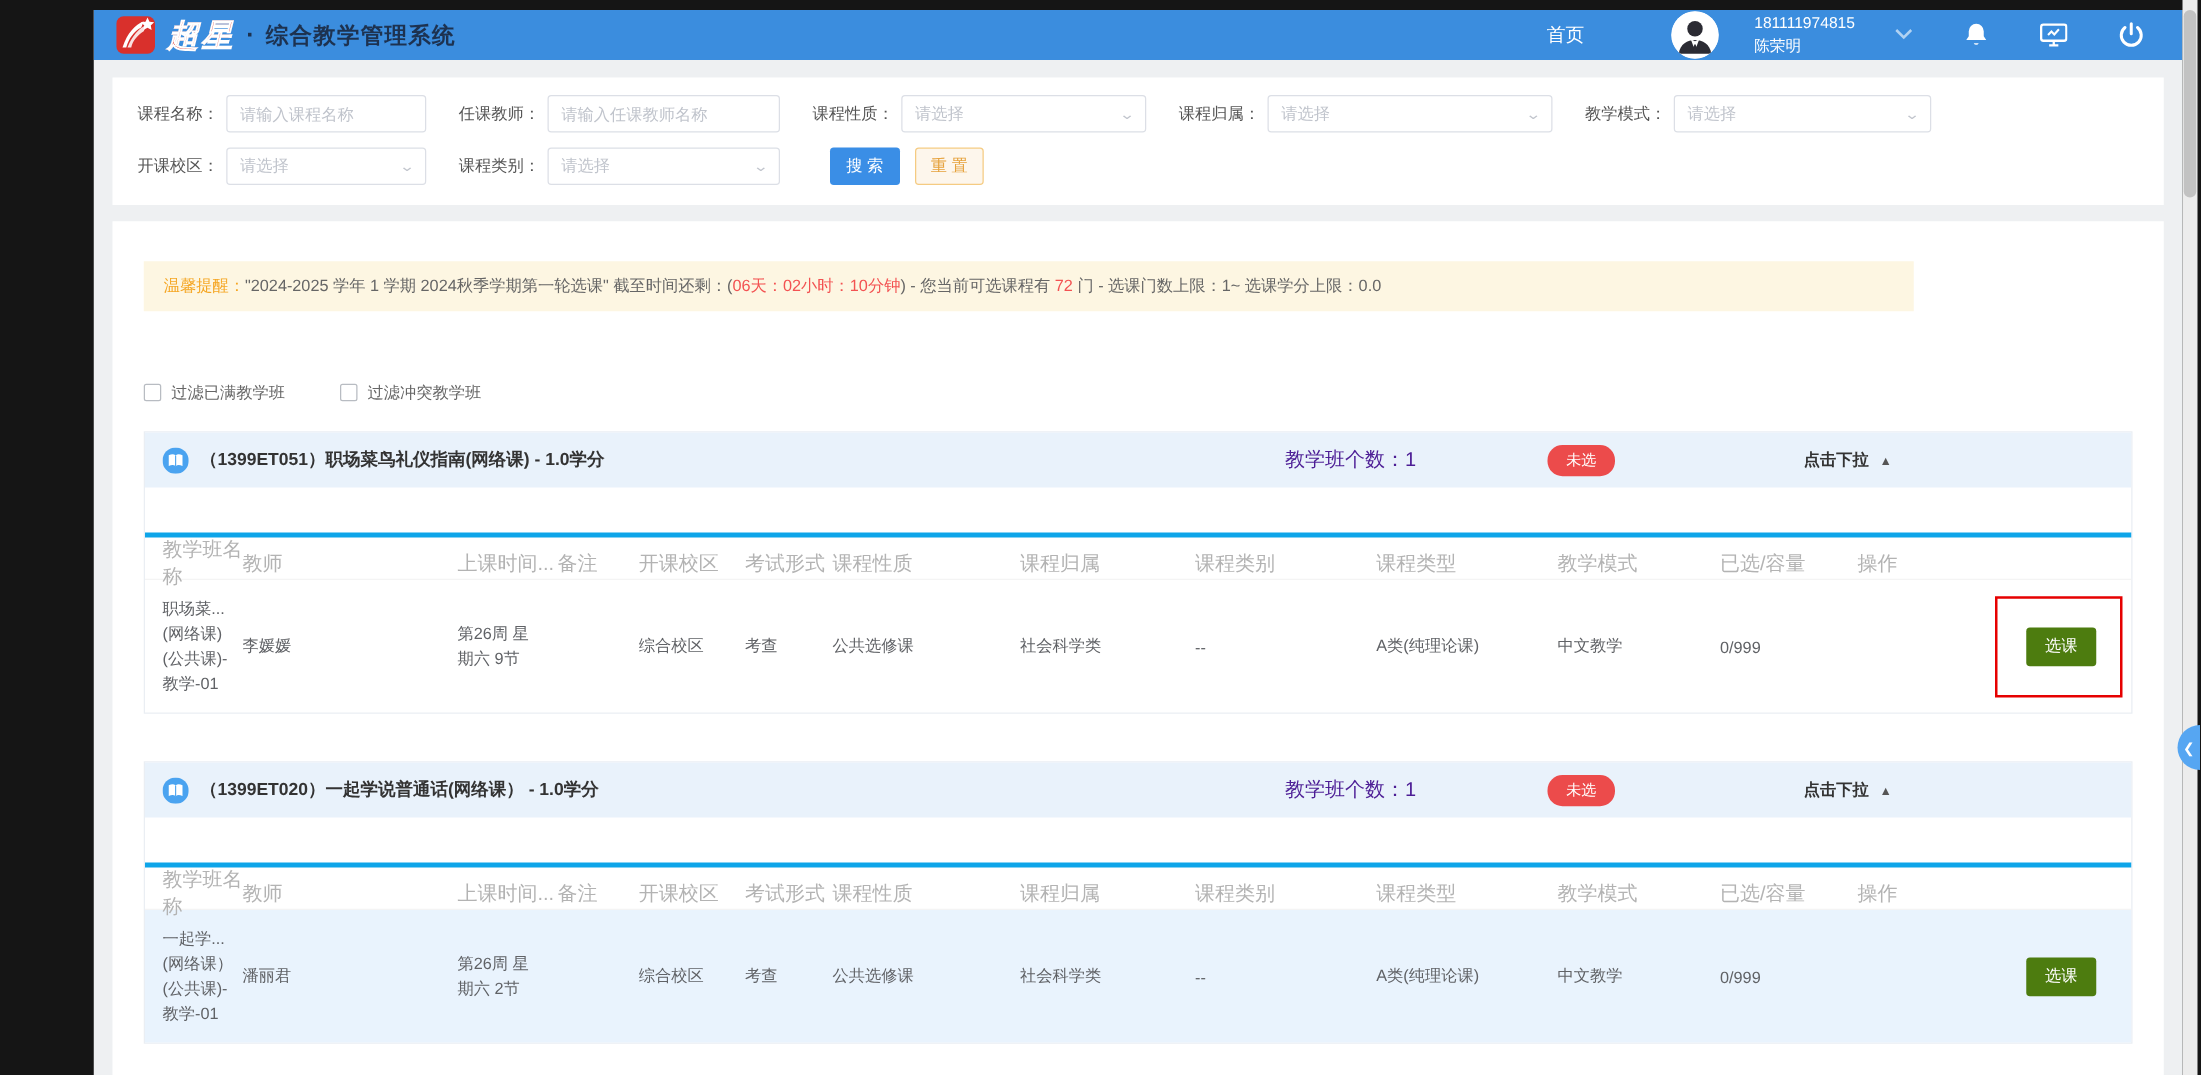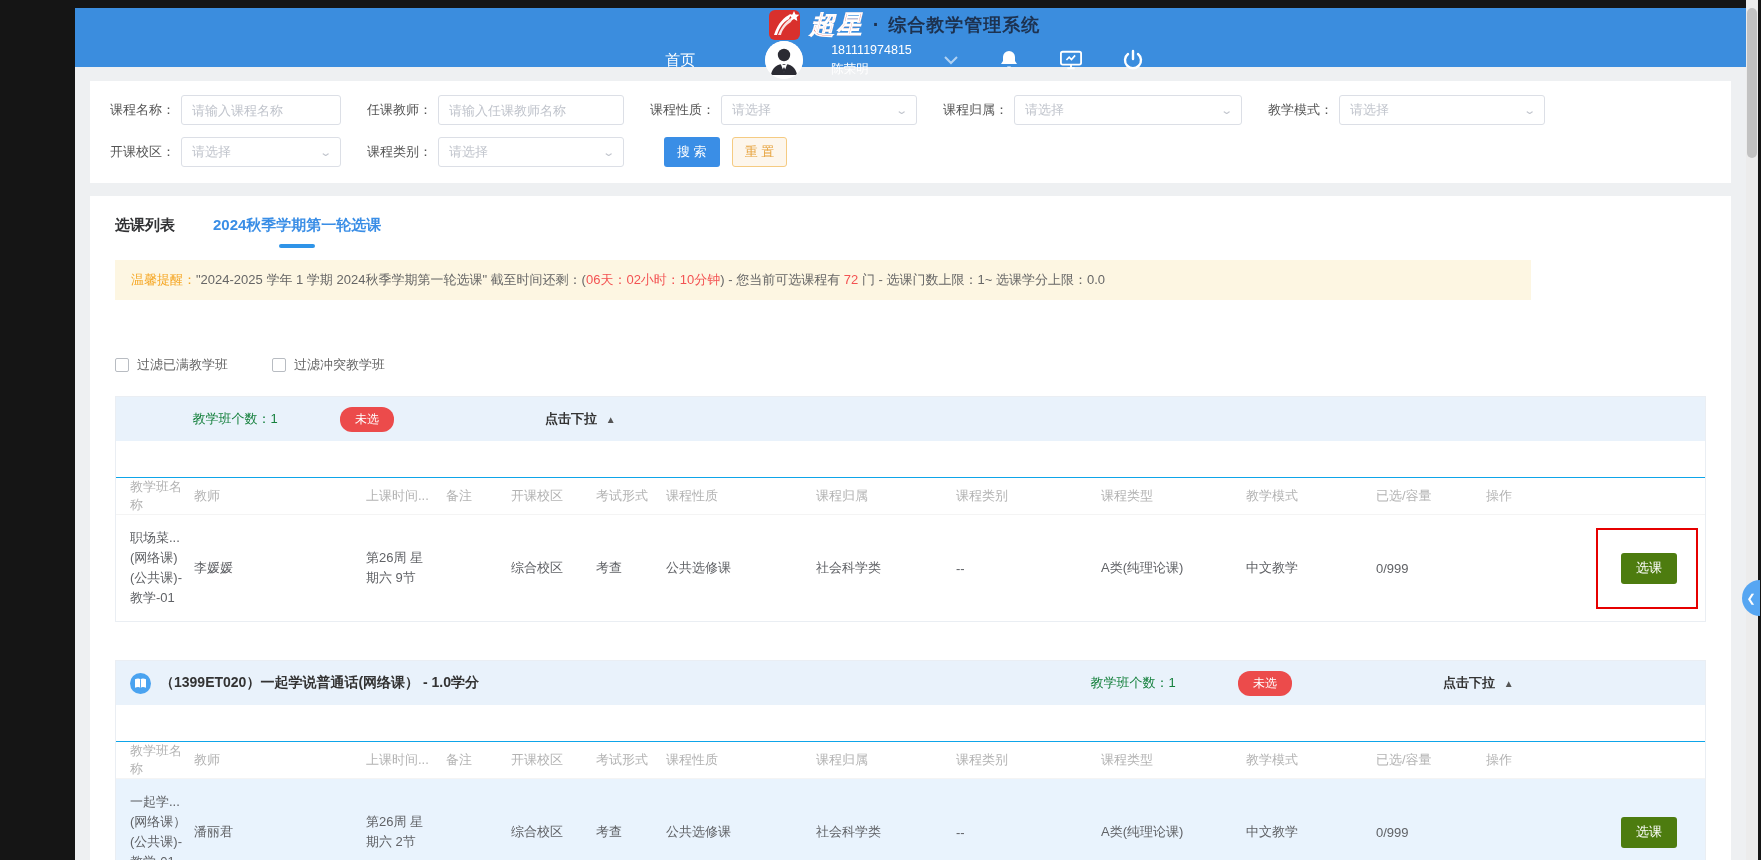--- a/index.html
+++ b/index.html
@@ -7,22 +7,22 @@
     width: 1761px; height: 860px; overflow: hidden; position: relative;
     background: #151515;
     font-family: "Liberation Sans", "DejaVu Sans", sans-serif;
   }
   .page {
     position: absolute; left: 75px; top: 8px; width: 1671px; height: 852px;
     background: #eef0f2; overflow: hidden;
   }
   
   .topbar {
-    height: 59px; background: #3b8dde; display: flex; align-items: center;
-    justify-content: space-between; padding: 0 30px 0 18px; flex-direction: column;
+    height: 40px; background: #3b8dde; display: flex; align-items: center;
+    justify-content: space-between; padding: 0 30px 0 18px;
   }
   .brand { display: flex; align-items: center; gap: 7px; }
   .logo-box { width: 34px; height: 32px; display: inline-flex; }
   .brand-text { color: #d9302c; font-size: 25px; font-weight: bold; font-style: italic; letter-spacing: 2px; -webkit-text-stroke: .6px #fff; }
   .brand-sep { color: #1d3250; font-size: 20px; font-weight: bold; margin: 0 2px; }
   .app-title { color: #1d3250; font-size: 18px; font-weight: bold; letter-spacing: 1px; }
   .top-right { display: flex; align-items: center; gap: 40px; color: #fff; }
   .nav-home { font-size: 15px; color: #fff; cursor: pointer; margin-right: 30px; }
   .avatar { width: 38px; height: 38px; border-radius: 50%; background: #fff; display: flex; align-items: center; justify-content: center; overflow: hidden; cursor: pointer; }
   .user-meta { font-size: 12.5px; line-height: 1.5; margin-left: -12px; }
@@ -56,31 +56,31 @@
   .notice .red { color: #f35252; }
   .cbrow { margin: 56px 0 0 25px; display: flex; align-items: center; gap: 44px; font-size: 13px; color: #666; }
   .cbitem { display: flex; align-items: center; cursor: pointer; }
   .cb { width: 14px; height: 14px; border: 1px solid #b8bcc2; border-radius: 2px; background: #fff; margin-right: 8px; }
   
   .course-card { margin: 22px 25px 0; border: 1px solid #eaeef3; }
   .course-card.second { margin-top: 38px; }
   .cc-header { background: #e9f2fb; height: 44px; display: flex; align-items: center; padding: 0 14px; }
   .cc-title { flex: 1; display: flex; align-items: center; gap: 9px; font-size: 14px; font-weight: bold; color: #333; }
   .book-icon { width: 21px; height: 21px; display: inline-flex; }
-  .cc-count { width: 210px; font-size: 13px; color: #15803d; text-align: center; }
+  .cc-count { width: 210px; font-size: 16px; color: #4c1d95; }
   .cc-pill-wrap { width: 205px; }
   .pill { background: #ec4b4b; color: #ffffff; font-size: 12px; padding: 4px 15px; border-radius: 12px; display: inline-block; }
   .cc-drop { width: 248px; font-size: 13px; font-weight: bold; color: #333; cursor: pointer; }
   .cc-drop .tri { font-size: 10px; color: #555; margin-left: 5px; }
   .ctable { margin-top: 16px; }
   .trow {
     display: grid; padding: 0 14px; align-items: center;
     grid-template-columns: 64px 172px 80px 65px 85px 70px 150px 140px 145px 145px 130px 110px 1fr;
   }
-  .thead { height: 38px; font-size: 13px; color: #b3b3b3; border-top: 1px solid #0ea5e9; border-bottom: 1px solid #f4f4f4; margin-top: 36px; }
+  .thead { height: 38px; font-size: 16px; color: #b3b3b3; border-top: 4px solid #0ea5e9; border-bottom: 1px solid #f4f4f4; margin-top: 36px; }
   .tbody-row { font-size: 13px; color: #606266; min-height: 106px; padding-top: 10px; padding-bottom: 10px; }
   .tbody-row.hl { background: #e9f3fd; }
   .name-cell div { line-height: 1.55; }
   .time-cell { width: 64px; line-height: 1.55; }
   .action-cell { position: relative; display: flex; justify-content: flex-end; padding-right: 14px; }
   .btn-wrap { position: relative; }
   .btn-select { background: #4d7c0f; color: #fff; border: none; border-radius: 3px; font-size: 13px; height: 31px; padding: 0 15px; cursor: pointer; }
   .ann { position: absolute; left: -25px; right: -21px; top: -25px; bottom: -25px; border: 2px solid #e60000; pointer-events: none; }
   
   .scrollbar { position: absolute; right: 3px; top: 0; width: 12px; height: 860px; background: #ececec; }
@@ -199,45 +199,48 @@
           <span class="sel-chev">⌄</span>
         </div>
       </div>
       <button class="btn-search">搜 索</button>
       <button class="btn-reset">重 置</button>
     </div>
   </div>
 
   <div class="main-card">
 
-    <div class="tabs">
-      <span class="tab-plain">选课列表</span>
-      <span class="tab-active">
-        <span class="tab-label">2024秋季学期第一轮选课</span>
-        <span class="tab-underline"></span>
-      </span>
-    </div>
 
     <div class="notice">
       <span class="orange">温馨提醒：</span><span>"2024-2025 学年 1 学期 2024秋季学期第一轮选课"  截至时间还剩：(</span><span class="red">06天：02小时：10分钟</span><span>)   -   您当前可选课程有 </span><span class="red">72</span><span> 门   -   选课门数上限：1~ 选课学分上限：0.0</span>
     </div>
 
     <div class="cbrow">
       <span class="cbitem">
         <span class="cb"></span>
         <span>过滤已满教学班</span>
       </span>
       <span class="cbitem">
         <span class="cb"></span>
         <span>过滤冲突教学班</span>
       </span>
     </div>
 
     <div class="course-card">
       <div class="cc-header">
+        <span class="cc-title">
+          <span class="book-icon">
+            <svg viewBox="0 0 21 21" width="21" height="21">
+              <circle cx="10.5" cy="10.5" r="10.5" fill="#4aa3f0"></circle>
+              <path d="M5 6.2 c2.2-1.1 4.2-1.1 5.5.1 1.3-1.2 3.3-1.2 5.5-.1 v8.6 c-2.2-1.1-4.2-1.1-5.5.1 -1.3-1.2-3.3-1.2-5.5-.1 Z" fill="#fff"></path>
+              <path d="M10.5 6.3 v8.6" stroke="#4aa3f0" stroke-width=".9"></path>
+            </svg>
+          </span>
+          <span>（1399ET051）职场菜鸟礼仪指南(网络课) - 1.0学分</span>
+        </span>
         <span class="cc-count">教学班个数：1</span>
         <span class="cc-pill-wrap">
           <span class="pill">未选</span>
         </span>
         <span class="cc-drop">
           <span>点击下拉</span>
           <span class="tri">▲</span>
         </span>
       </div>
       <div class="ctable">

